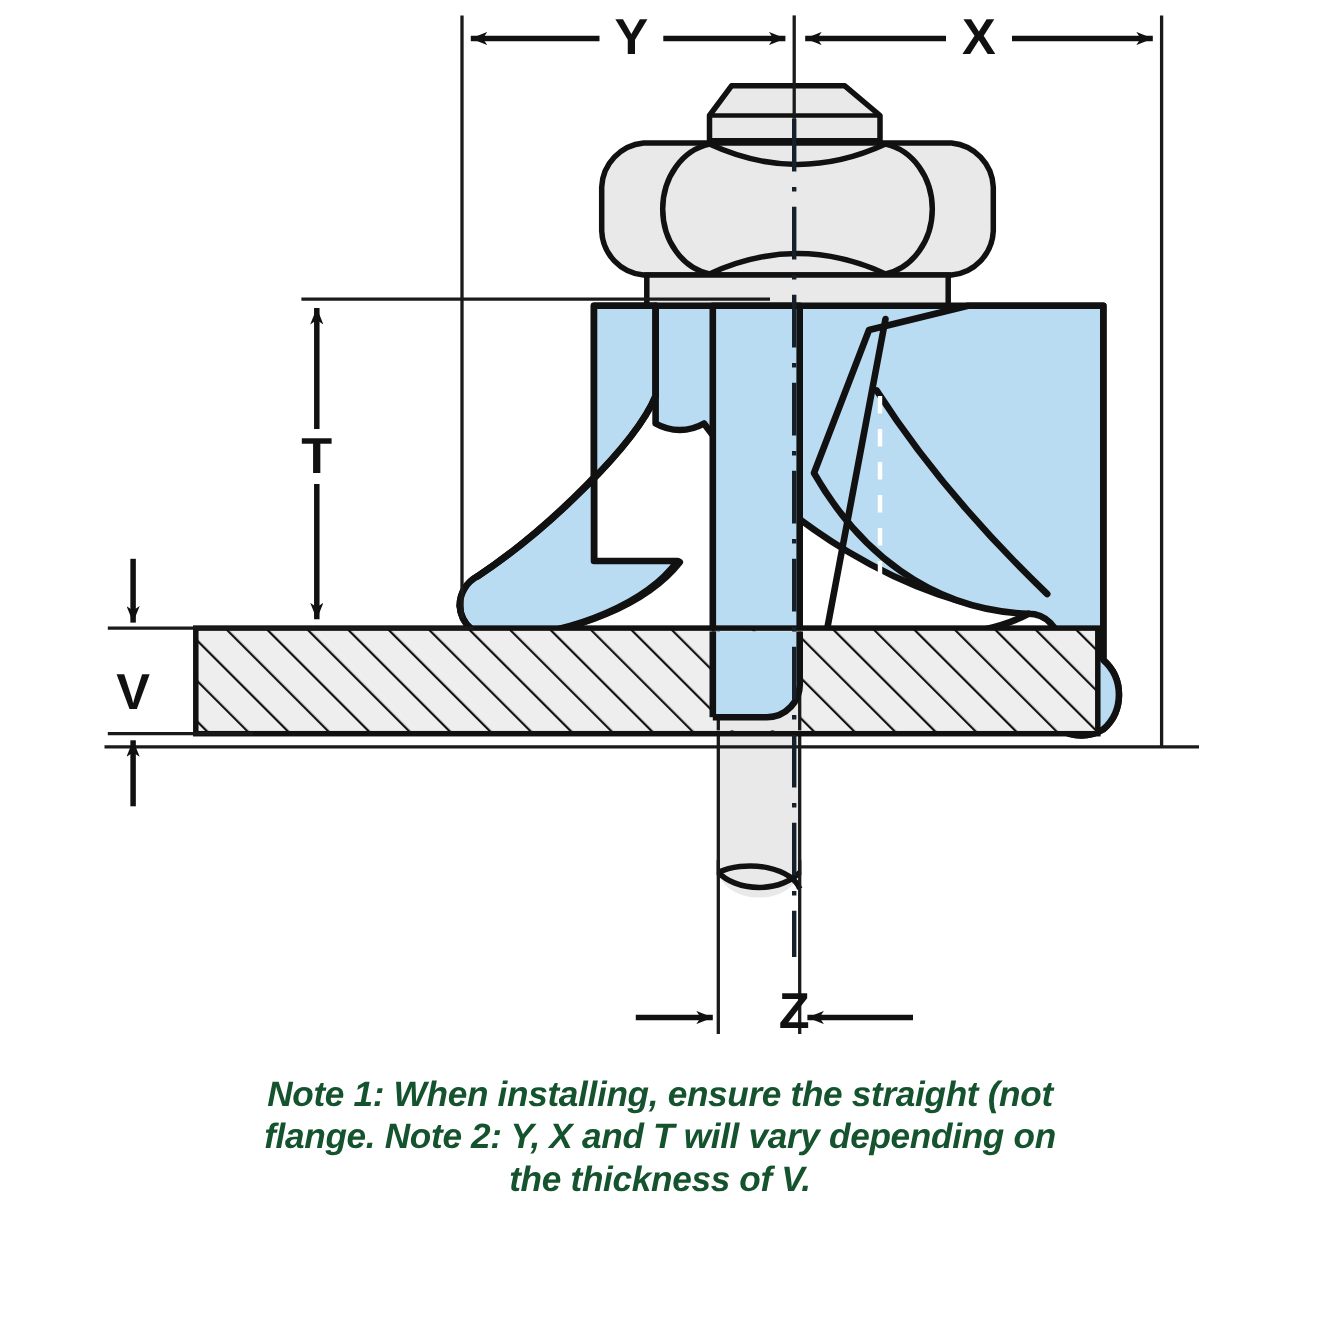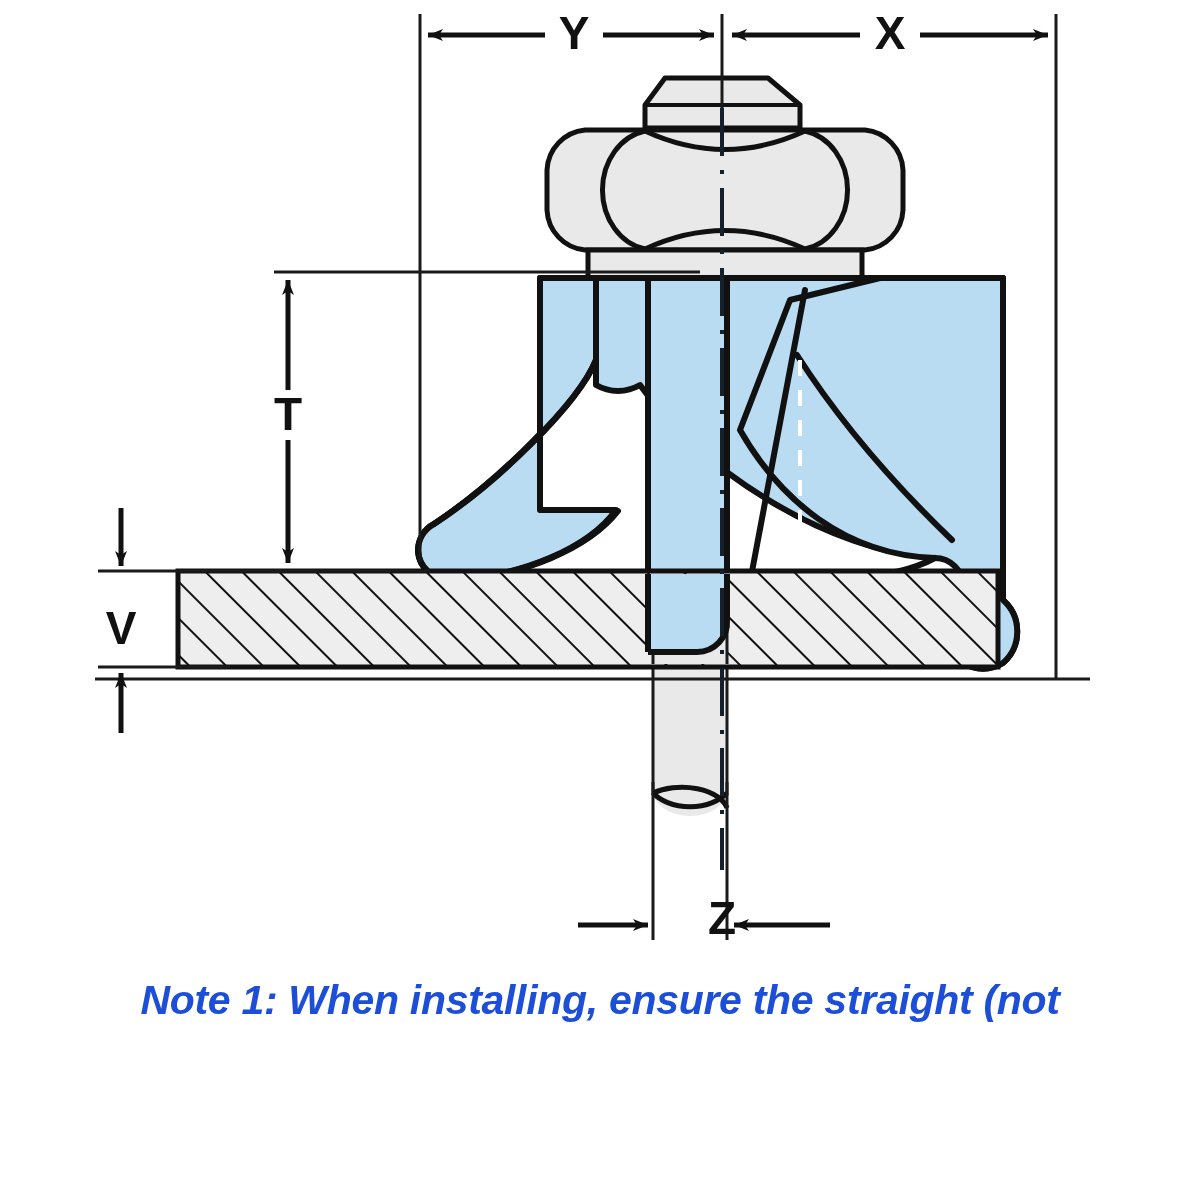--- a/index.html
+++ b/index.html
@@ -37,23 +37,23 @@
   }
   #notes {
     position: absolute;
     left: 120px;
     top: 975px;
     width: 960px;
     text-align: center;
     font-family: "Liberation Sans", sans-serif;
     font-style: italic;
     font-weight: 700;
-    font-size: 41px;
+    font-size: 32px;
     line-height: 1.22;
-    color: #1d4ed8;
+    color: #14532d;
     letter-spacing: -0.3px;
   }
 </style>
 </head>
 <body>
 
 <div id="root">
 
   <svg id="figure" viewBox="0 0 1200 960">
 
@@ -231,15 +231,17 @@
         <line x1="578" y1="925" x2="648" y2="925" stroke="#111111" stroke-width="5" marker-end="url(#arrHeadR)"></line>
         <line x1="830" y1="925" x2="734" y2="925" stroke="#111111" stroke-width="5" marker-end="url(#arrHeadL)"></line>
         <text class="dim-label" x="722" y="922">Z</text>
       </g>
 
     </g>
   </svg>
 
   <div id="notes">
     <div>Note 1: When installing, ensure the straight (not</div>
+    <div>flange. Note 2: Y, X and T will vary depending on</div>
+    <div>the thickness of V.</div>
   </div>
 
 </div>
 
 </body></html>

